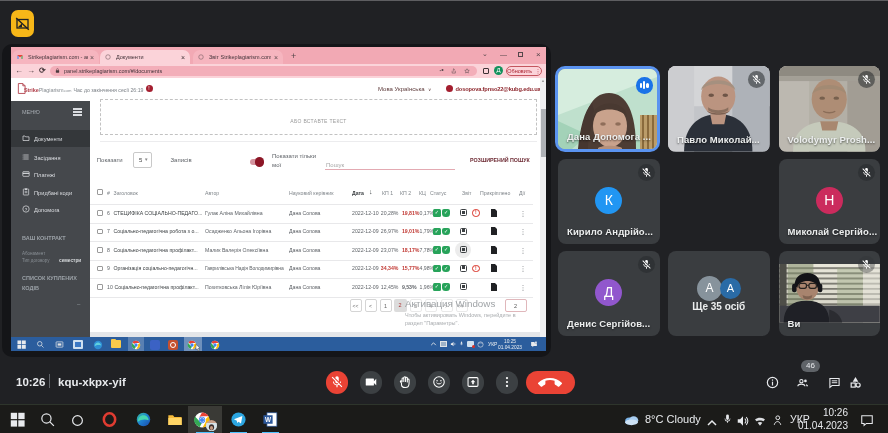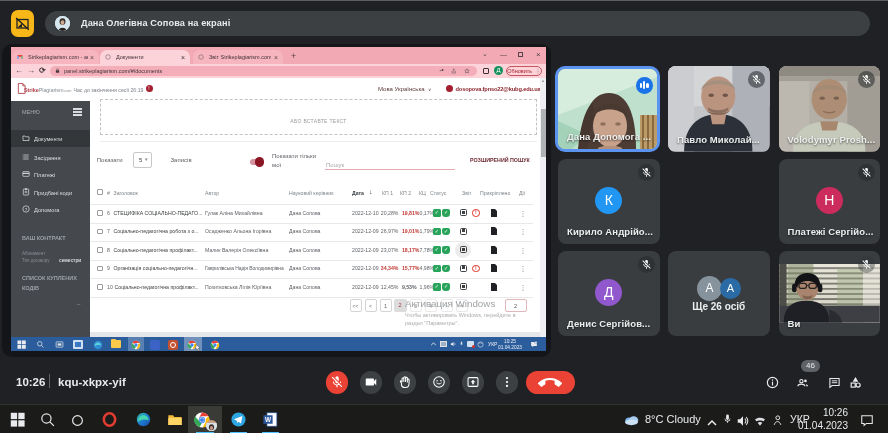--- a/index.html
+++ b/index.html
@@ -56,31 +56,20 @@
 <body>
 <div id="stage">
   <div id="topline" class="abs"></div>
 
   <div id="presicon" class="abs">
     <svg width="23" height="27" viewBox="0 0 23 27">
       <rect x="6" y="9.5" width="11" height="8.5" fill="none" stroke="#202124" stroke-width="1.3"></rect>
       <path d="M6.8 17.2 L11 13.2 L11 17.2 Z" fill="#202124"></path>
       <line x1="5.2" y1="8" x2="17.8" y2="19.8" stroke="#202124" stroke-width="1.4"></line>
     </svg>
-  </div>
-  <div id="notif" class="abs">
-    <div class="avatar">
-      <svg width="15" height="15" viewBox="0 0 15 15">
-        <rect width="15" height="15" fill="#d7e7f0"></rect>
-        <ellipse cx="7.5" cy="5.6" rx="3" ry="3.4" fill="#3a2e2c"></ellipse>
-        <path d="M3.5 15 C3.5 10.5 11.5 10.5 11.5 15 Z" fill="#262220"></path>
-        <ellipse cx="7.5" cy="6.6" rx="1.9" ry="2.4" fill="#caa68f"></ellipse>
-      </svg>
-    </div>
-    <div class="ntext">Дана Олегівна Сопова на екрані</div>
   </div>
 
   <div id="pres" class="abs"></div>
   <div id="screen" class="abs">
     <div id="tabstrip" class="abs">
       <div class="tab" style="left:1px;width:87px;background:#f6b5bf;">
         <svg class="fav" viewBox="0 0 24 24">
             <path fill="#ea4335" d="M2 6 L12 13 L22 6 L22 4 L2 4 Z"></path>
             <path fill="#4285f4" d="M2 6 V20 H6 V10 Z"></path>
             <path fill="#34a853" d="M22 6 V20 H18 V10 Z"></path>
@@ -516,40 +505,40 @@
     <div class="avcirc" style="top:28.5px;background:#2196f3;">К</div>
     <div class="name">Кирило Андрійо...</div>
     <div class="micoff">
         <svg width="11" height="11" viewBox="0 0 24 24">
           <path fill="#fff" d="M15 11V5a3 3 0 0 0-6 0v.2L15 11zM19 11h-1.7c0 .7-.2 1.4-.4 2l1.2 1.2c.6-1 .9-2 .9-3.2zM4.4 2.9 3 4.3 9 10.3V11a3 3 0 0 0 3.7 2.9l1.7 1.7c-.7.3-1.5.5-2.4.5-3 0-5.3-2.1-5.3-5.1H5c0 3.4 2.7 6.2 6 6.7V21h2v-3.3c.9-.1 1.8-.4 2.5-.9l4.2 4.2 1.4-1.4L4.4 2.9z"></path>
         </svg>
       </div>
   </div>
   <div class="tile abs" style="left:778.5px;top:158.5px;width:101.5px;height:85.5px;">
     <div class="avcirc" style="top:28.5px;background:#cb2b5d;">Н</div>
-    <div class="name">Платежі Сергійо...</div>
+    <div class="name">Миколай Сергійо...</div>
     <div class="micoff">
         <svg width="11" height="11" viewBox="0 0 24 24">
           <path fill="#fff" d="M15 11V5a3 3 0 0 0-6 0v.2L15 11zM19 11h-1.7c0 .7-.2 1.4-.4 2l1.2 1.2c.6-1 .9-2 .9-3.2zM4.4 2.9 3 4.3 9 10.3V11a3 3 0 0 0 3.7 2.9l1.7 1.7c-.7.3-1.5.5-2.4.5-3 0-5.3-2.1-5.3-5.1H5c0 3.4 2.7 6.2 6 6.7V21h2v-3.3c.9-.1 1.8-.4 2.5-.9l4.2 4.2 1.4-1.4L4.4 2.9z"></path>
         </svg>
       </div>
   </div>
   <div class="tile abs" style="left:558px;top:250.5px;width:101.5px;height:85.5px;">
     <div class="avcirc" style="top:28.5px;background:#9157cd;">Д</div>
     <div class="name">Денис Сергійов...</div>
     <div class="micoff">
         <svg width="11" height="11" viewBox="0 0 24 24">
           <path fill="#fff" d="M15 11V5a3 3 0 0 0-6 0v.2L15 11zM19 11h-1.7c0 .7-.2 1.4-.4 2l1.2 1.2c.6-1 .9-2 .9-3.2zM4.4 2.9 3 4.3 9 10.3V11a3 3 0 0 0 3.7 2.9l1.7 1.7c-.7.3-1.5.5-2.4.5-3 0-5.3-2.1-5.3-5.1H5c0 3.4 2.7 6.2 6 6.7V21h2v-3.3c.9-.1 1.8-.4 2.5-.9l4.2 4.2 1.4-1.4L4.4 2.9z"></path>
         </svg>
       </div>
   </div>
   <div class="tile abs" style="left:668px;top:250.5px;width:101.5px;height:85.5px;">
     <div class="abs" style="left:29px;top:25px;width:25px;height:25px;border-radius:50%;background:#87939c;color:#fff;font-size:12px;text-align:center;line-height:25px;">А</div>
     <div class="abs" style="left:52px;top:27px;width:21px;height:21px;border-radius:50%;background:#2a6ba6;color:#fff;font-size:11px;text-align:center;line-height:21px;">А</div>
-    <div class="abs" style="left:0;top:50px;width:101.5px;text-align:center;font-size:10px;font-weight:700;color:#eceeee;">Ще 26 осіб</div>
+    <div class="abs" style="left:0;top:50px;width:101.5px;text-align:center;font-size:10px;font-weight:700;color:#eceeee;">Ще 35 осіб</div>
   </div>
   <div class="tile abs" style="left:778.5px;top:250.5px;width:101.5px;height:85.5px;">
     <svg width="101.5" height="58.5" viewBox="0 0 101 59" style="position:absolute;left:0;top:13.5px;">
       <rect width="101" height="59" fill="#8f8e85"></rect>
       <g>
         <rect x="0" y="0" width="101" height="3.4" fill="#e8e6d9"></rect>
           <rect x="0" y="3.4" width="101" height="1.8" fill="#84837a"></rect>
         <rect x="0" y="5.2" width="101" height="3.4" fill="#e6e4d7"></rect>
           <rect x="0" y="8.6" width="101" height="1.8" fill="#828178"></rect>
         <rect x="0" y="10.4" width="101" height="3.4" fill="#e4e2d5"></rect>

